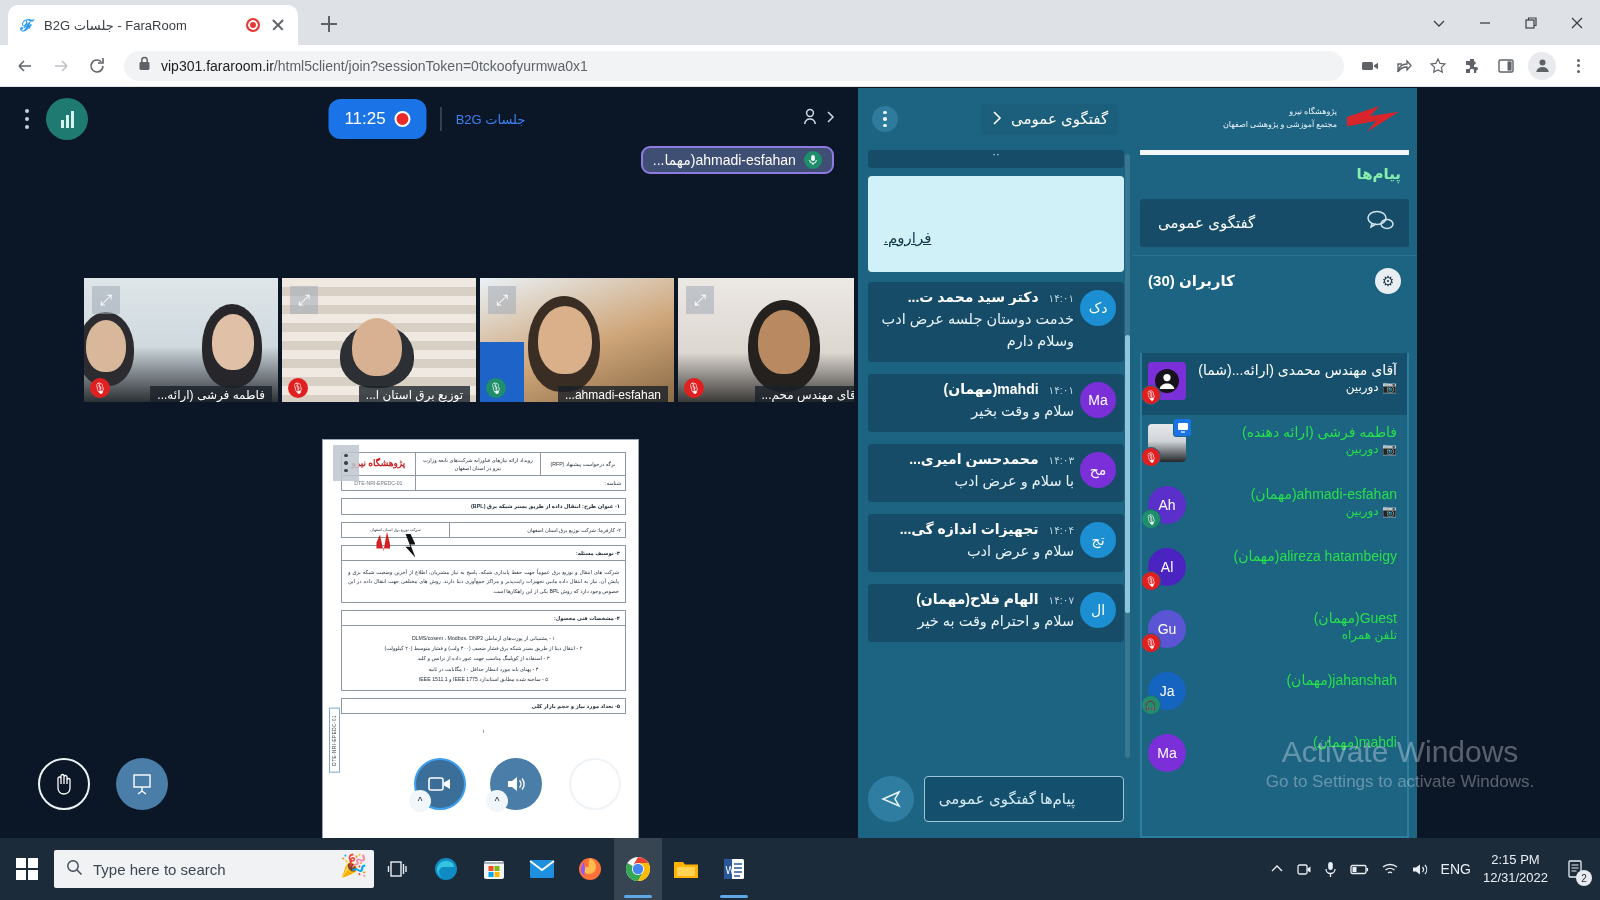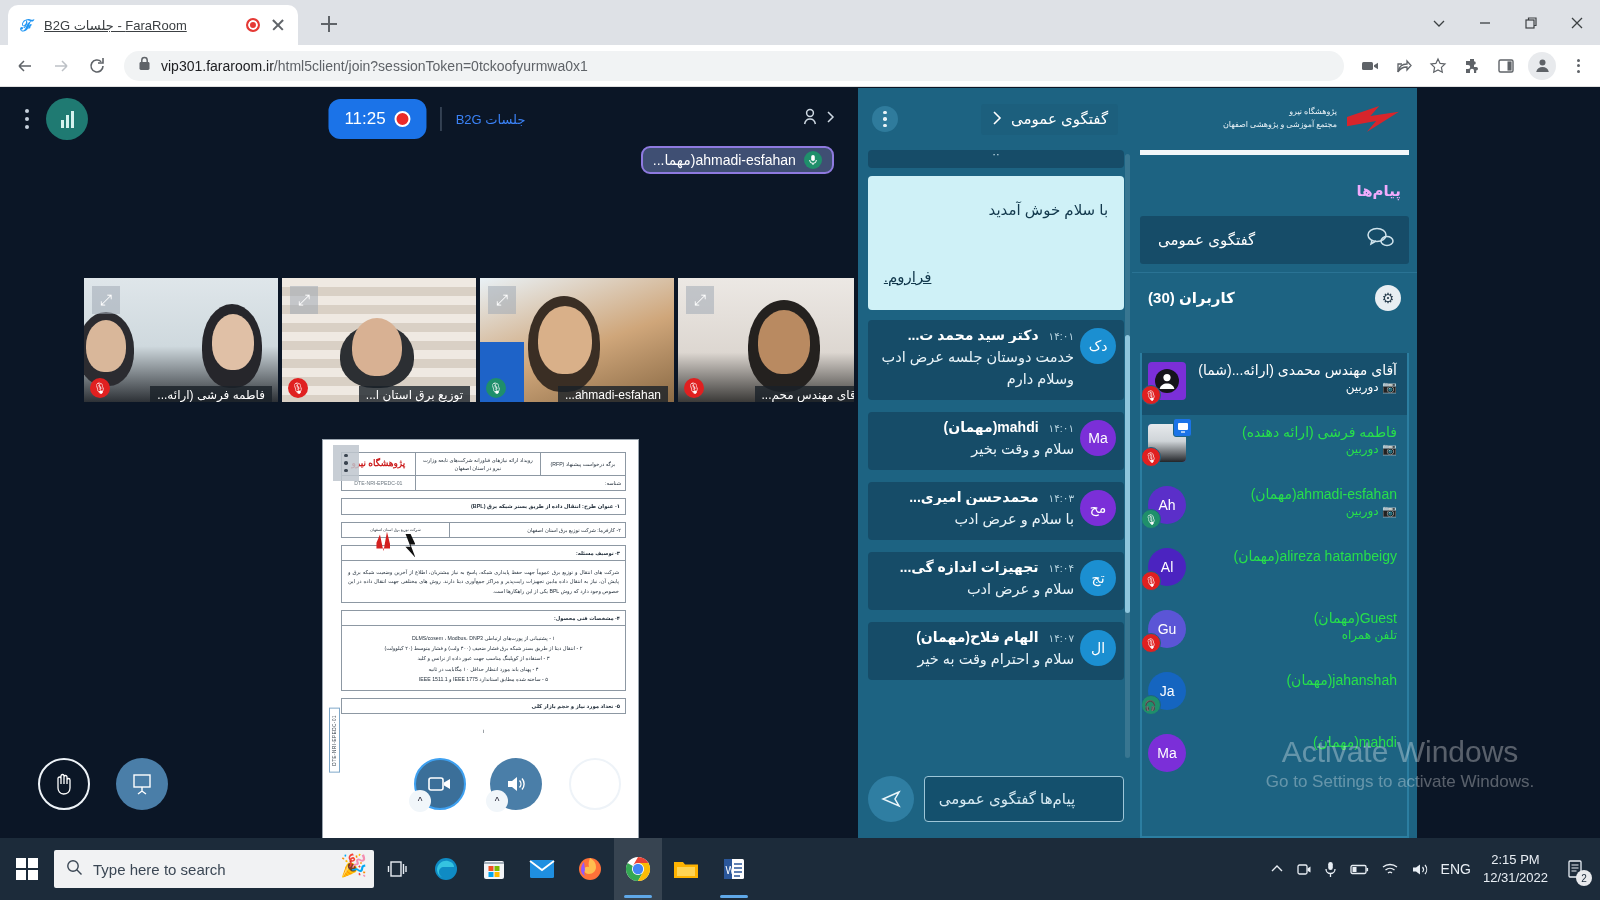--- a/index.html
+++ b/index.html
@@ -22,21 +22,21 @@
   }
   .tab-favicon {
     width: 18px; height: 18px; flex: 0 0 18px;
     display: flex; align-items: center; justify-content: center;
     color: #2196f3; font-weight: bold; font-size: 16px;
     font-family: "Liberation Serif", serif;
   }
   .tab-title {
     flex: 1; font-size: 13px; color: #3c4043; white-space: nowrap;
     overflow: hidden; text-overflow: ellipsis;
-    direction: rtl; text-align: left; text-decoration: underline;
+    direction: rtl; text-align: left;
   }
   .tab-rec {
     width: 14px; height: 14px; border-radius: 50%;
     border: 2px solid #e53935; background: #e53935;
     box-shadow: inset 0 0 0 2px #fff; flex: 0 0 14px;
   }
   .tab-close {
     width: 20px; height: 20px; flex: 0 0 20px; position: relative;
   }
   .tab-close::before, .tab-close::after {
@@ -357,21 +357,21 @@
     line-height: 1.6; font-family: "Liberation Serif", serif;
   }
   .brand-mark {
     width: 52px; height: 26px; background: #d8252b;
     clip-path: polygon(0 42%, 62% 0, 45% 38%, 100% 22%, 38% 100%, 56% 58%, 0 78%);
   }
   .users-divider { height: 5px; background: #f2f7fa; margin: 0 8px; }
   .users-sec {
     padding: 10px 16px 8px; direction: rtl;
   }
-  .users-sec-title { color: #f0abfc; font-size: 15px; font-weight: bold; margin-top: 17px; }
+  .users-sec-title { color: #86efac; font-size: 15px; font-weight: bold; }
   .chat-entry {
     margin: 8px 8px 0; background: #164c68; border-radius: 3px;
     height: 48px; display: flex; align-items: center;
     justify-content: space-between; flex-direction: row-reverse;
     padding: 0 14px 0 18px; direction: rtl;
   }
   .chat-entry .lbl { color: #fff; font-size: 15px; }
   .users-count-row {
     display: flex; align-items: center; justify-content: space-between;
     flex-direction: row-reverse; padding: 12px 16px 6px;
@@ -804,21 +804,20 @@
             <i></i>
             <i></i>
             <i></i>
           </div>
       </div>
 
       <div class="chat-scroll">
         <div class="msg-partial">··</div>
 
         <div class="msg-welcome">
-          <div>با سلام خوش آمدید</div>
           <div style="text-align:left;margin-top:28px"><span class="ul">فراروم.</span></div>
         </div>
 
         <div class="msg">
           <span class="av" style="background:#1b8fd1">دک</span>
           <div class="mhead">
               <span class="mtime">۱۴:۰۱</span>
               <span class="mname">دکتر سید محمد ت...</span>
             </div>
           <div class="mtext">خدمت دوستان جلسه عرض ادب وسلام دارم</div>

